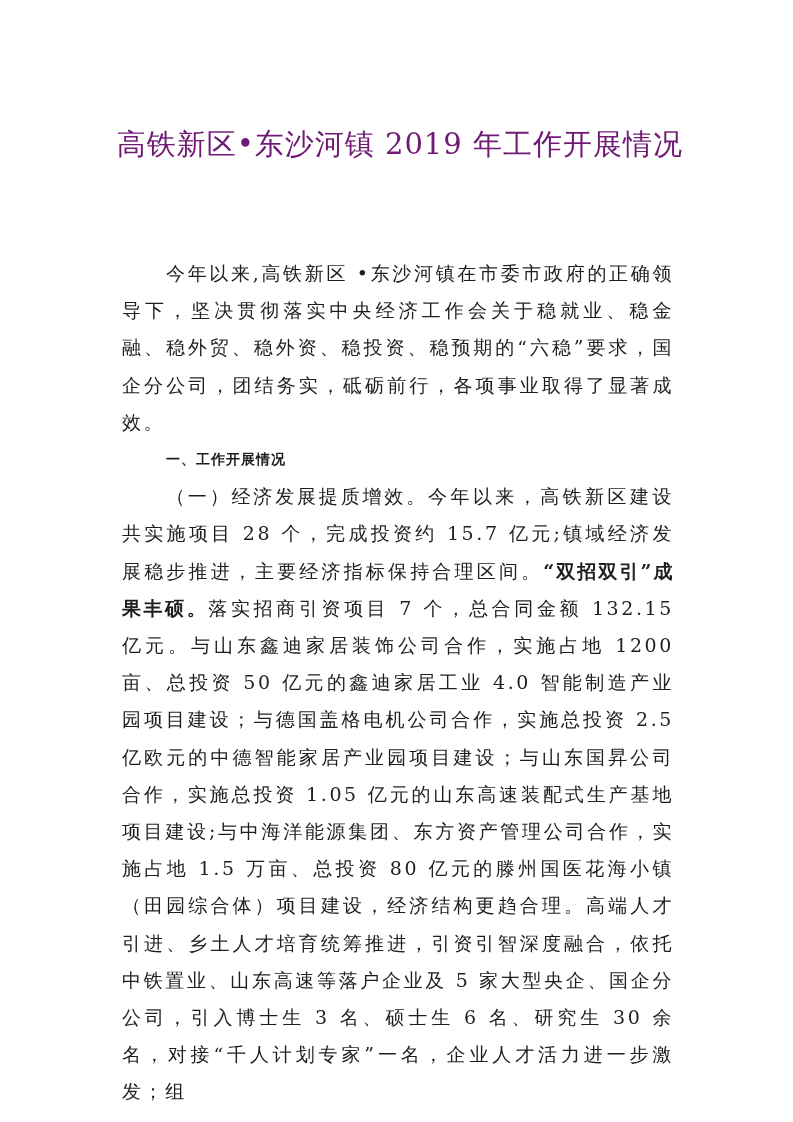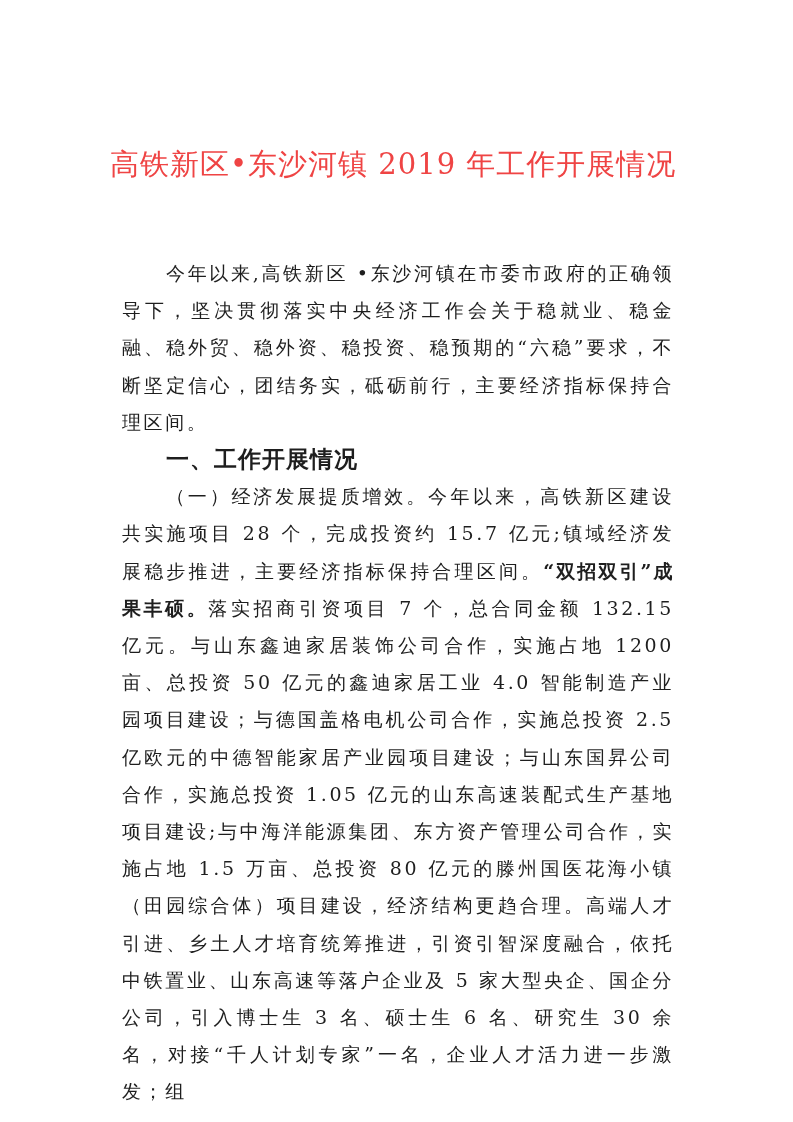--- a/index.html
+++ b/index.html
@@ -18,28 +18,28 @@
     .page {
       position: absolute;
       left: 0; top: 0;
       width: 793px;
       height: 1122px;
       background: #fff;
     }
     .title {
       position: absolute;
       left: 110px;
-      top: 144px;
+      top: 124px;
       width: 573px;
-      text-align: left;
+      text-align: right;
       font-family: "DejaVu Serif", "Liberation Serif", serif;
       font-size: 29px;
       line-height: 40px;
       letter-spacing: 1px;
-      color: #ef4444;
+      color: #701a75;
       margin: 0;
       font-weight: normal;
     }
     .body {
       position: absolute;
       left: 122px;
       top: 255px;
       width: 552px;
       font-size: 19px;
       line-height: 37.2px;
@@ -50,36 +50,36 @@
     }
     .para {
       margin: 0;
       text-indent: 44px;
     }
     .heading {
       margin: 0;
       text-indent: 44px;
       font-family: "DejaVu Sans", "Liberation Sans", sans-serif;
       font-weight: bold;
-      font-size: 23px;
+      font-size: 14px;
       letter-spacing: 1px;
     }
     .kai {
       font-family: "DejaVu Serif", serif;
       letter-spacing: 2px;
     }
     .bold {
       font-weight: bold;
       letter-spacing: 1.5px;
     }
   </style>
 </head>
 <body>
 
 <div class="page">
   <h1 class="title">高铁新区•东沙河镇 2019 年工作开展情况</h1>
 
   <div class="body">
-    <p class="para">今年以来,高铁新区 •东沙河镇在市委市政府的正确领导下，坚决贯彻落实中央经济工作会关于稳就业、稳金融、稳外贸、稳外资、稳投资、稳预期的“六稳”要求，不断坚定信心，团结务实，砥砺前行，主要经济指标保持合理区间。</p>
+    <p class="para">今年以来,高铁新区 •东沙河镇在市委市政府的正确领导下，坚决贯彻落实中央经济工作会关于稳就业、稳金融、稳外贸、稳外资、稳投资、稳预期的“六稳”要求，国企分公司，团结务实，砥砺前行，各项事业取得了显著成效。</p>
     <p class="heading">一、工作开展情况</p>
     <p class="para"><span class="kai">（一）经济发展提质增效。</span><span>今年以来，高铁新区建设共实施项目 28 个，完成投资约 15.7 亿元;镇域经济发展稳步推进，主要经济指标保持合理区间。</span><span class="bold">“双招双引”成果丰硕。</span><span>落实招商引资项目 7 个，总合同金额 132.15 亿元。与山东鑫迪家居装饰公司合作，实施占地 1200 亩、总投资 50 亿元的鑫迪家居工业 4.0 智能制造产业园项目建设；与德国盖格电机公司合作，实施总投资 2.5 亿欧元的中德智能家居产业园项目建设；与山东国昇公司合作，实施总投资 1.05 亿元的山东高速装配式生产基地项目建设;与中海洋能源集团、东方资产管理公司合作，实施占地 1.5 万亩、总投资 80 亿元的滕州国医花海小镇（田园综合体）项目建设，经济结构更趋合理。高端人才引进、乡土人才培育统筹推进，引资引智深度融合，依托中铁置业、山东高速等落户企业及 5 家大型央企、国企分公司，引入博士生 3 名、硕士生 6 名、研究生 30 余名，对接“千人计划专家”一名，企业人才活力进一步激发；组</span></p>
   </div>
 </div>
 
 </body></html>

